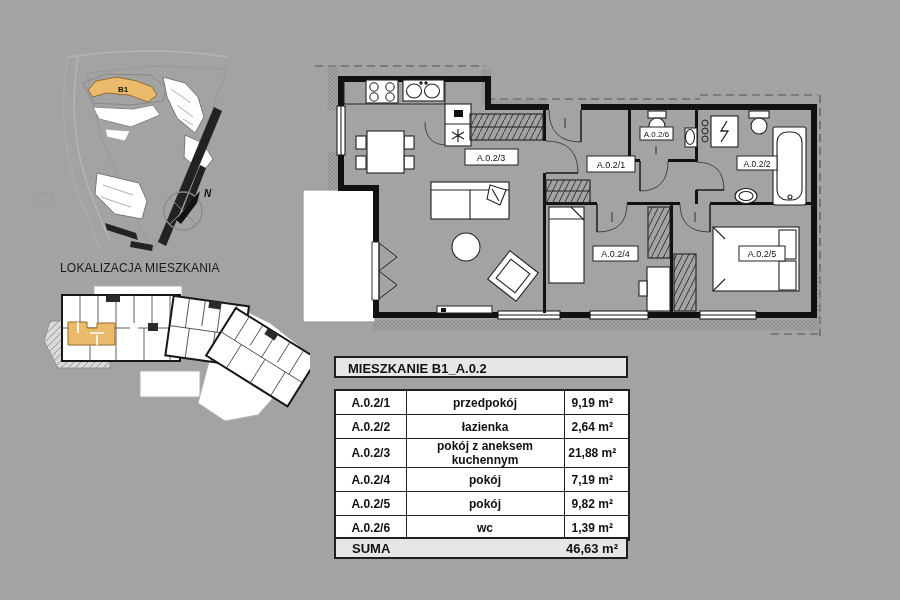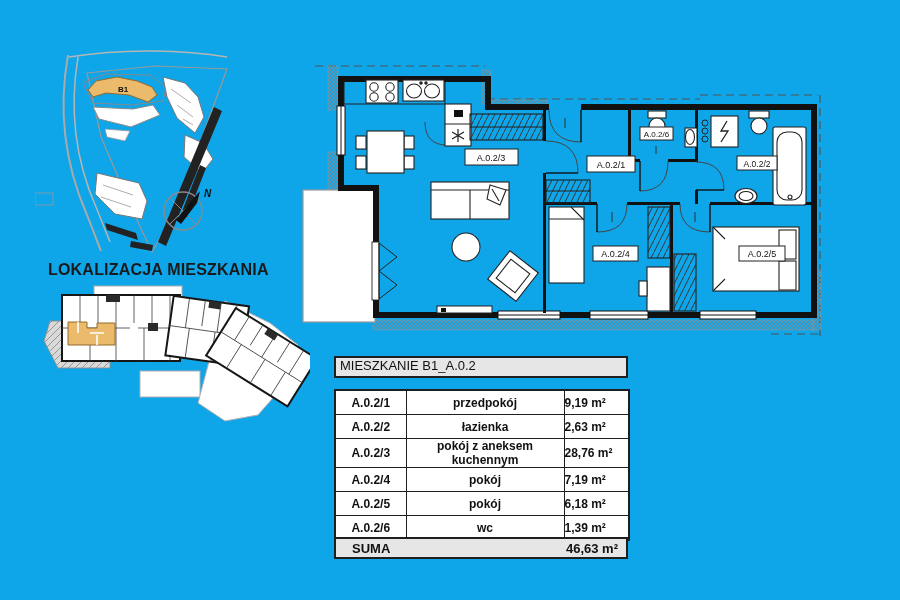--- a/index.html
+++ b/index.html
@@ -1,35 +1,35 @@
 <!DOCTYPE html>
 <html><head>
 <meta charset="utf-8">
 <style>
   html,body{margin:0;padding:0;background:#fff;}
-  .canvas{position:relative;width:900px;height:600px;background:#0ea5e9;overflow:hidden;
+  .canvas{position:relative;width:900px;height:600px;background:#a3a3a3;overflow:hidden;
           font-family:"Liberation Sans",sans-serif;color:#111;}
   .abs{position:absolute;}
   svg{display:block;}
   svg text{font-family:"Liberation Sans",sans-serif;fill:#111;}
 
   
-  .loc-heading{left:48px;top:261px;font-size:16px;font-weight:bold;letter-spacing:.2px;color:#1a1a1a;}
+  .loc-heading{left:60px;top:261px;font-size:12px;font-weight:normal;letter-spacing:.2px;color:#1a1a1a;}
 
   
   .tbl-header{left:334px;top:356px;width:294px;height:22px;background:#e6e6e6;
-              border:2px solid #1f1f1f;box-sizing:border-box;display:flex;align-items:flex-start;
-              padding-left:4px;font-size:13px;font-weight:normal;}
+              border:2px solid #1f1f1f;box-sizing:border-box;display:flex;align-items:flex-end;
+              padding-left:12px;font-size:13px;font-weight:bold;}
   .rooms-table{left:334px;top:389px;width:294px;border-collapse:collapse;position:absolute;
                table-layout:fixed;}
   .rooms-table td{border:1.2px solid #1f1f1f;height:23px;font-size:12px;font-weight:bold;
                   padding:0;text-align:center;background:#fff;}
   .rooms-table{border:2px solid #1f1f1f;}
   .rooms-table col.c1{width:71px;} .rooms-table col.c2{width:158px;} .rooms-table col.c3{width:65px;}
-  .rooms-table td.area{text-align:left;padding-right:8px;}
+  .rooms-table td.area{text-align:center;padding-right:8px;}
   .tbl-total{left:334px;top:537px;width:294px;height:22px;background:#e6e6e6;
              border:2px solid #1f1f1f;box-sizing:border-box;display:flex;align-items:center;
              justify-content:space-between;padding:0 8px 0 16px;font-size:13px;font-weight:bold;}
 </style>
 </head>
 <body>
 
 <div class="canvas">
 
   <svg class="abs" style="left:35px;top:45px" width="205" height="215" viewBox="0 0 205 215">
@@ -356,36 +356,36 @@
       </colgroup>
     <tbody>
       <tr>
         <td>A.0.2/1</td>
         <td>przedpokój</td>
         <td class="area">9,19 m²</td>
       </tr>
       <tr>
         <td>A.0.2/2</td>
         <td>łazienka</td>
-        <td class="area">2,63 m²</td>
+        <td class="area">2,64 m²</td>
       </tr>
       <tr>
         <td>A.0.2/3</td>
         <td>pokój z aneksem kuchennym</td>
-        <td class="area">28,76 m²</td>
+        <td class="area">21,88 m²</td>
       </tr>
       <tr>
         <td>A.0.2/4</td>
         <td>pokój</td>
         <td class="area">7,19 m²</td>
       </tr>
       <tr>
         <td>A.0.2/5</td>
         <td>pokój</td>
-        <td class="area">6,18 m²</td>
+        <td class="area">9,82 m²</td>
       </tr>
       <tr>
         <td>A.0.2/6</td>
         <td>wc</td>
         <td class="area">1,39 m²</td>
       </tr>
     </tbody>
   </table>
 
   <div class="abs tbl-total">

